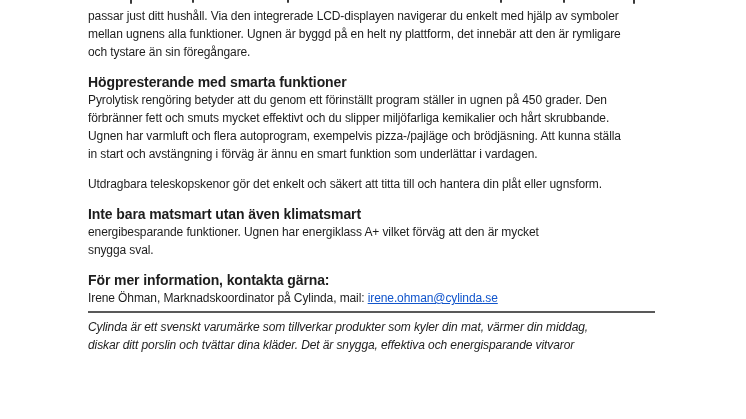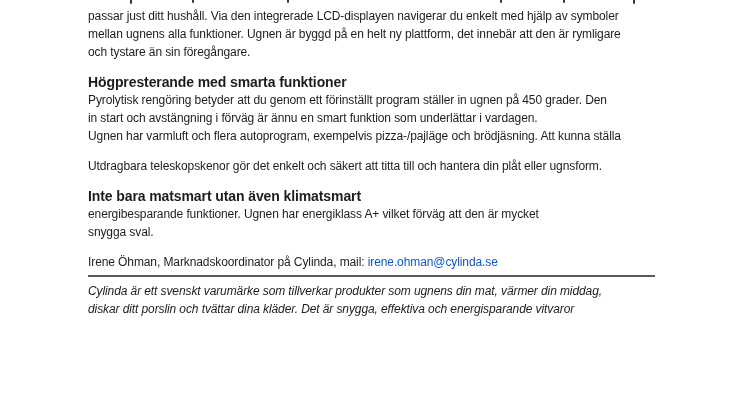--- a/index.html
+++ b/index.html
@@ -36,21 +36,21 @@
   .ln { display: block; height: 18px; white-space: nowrap; }
   .heading {
     margin: 0;
     font-size: 14px;
     font-weight: bold;
     line-height: 18px;
     height: 18px;
     white-space: nowrap;
   }
   .contact-line { margin: 0; height: 18px; white-space: nowrap; }
-  .email-link { color: #1155cc; cursor: pointer; margin-top: 20px; }
+  .email-link { color: #1155cc; text-decoration: underline; cursor: pointer; margin-top: 20px; }
   .divider {
     margin: 4px 0 5px 0;
     width: 567px;
     border-top: 2px solid #595959;
     height: 0;
   }
   .footer-para { margin: 0; font-style: italic; }
 </style>
 </head>
 <body>
@@ -71,39 +71,41 @@
     <p class="para">
       <span class="ln">passar just ditt hushåll. Via den integrerade LCD-displayen navigerar du enkelt med hjälp av symboler</span>
       <span class="ln">mellan ugnens alla funktioner. Ugnen är byggd på en helt ny plattform, det innebär att den är rymligare</span>
       <span class="ln">och tystare än sin föregångare.</span>
     </p>
 
     <h3 class="heading">Högpresterande med smarta funktioner</h3>
 
     <p class="para">
       <span class="ln">Pyrolytisk rengöring betyder att du genom ett förinställt program ställer in ugnen på 450 grader. Den</span>
+      <span class="ln">förbränner fett och smuts mycket effektivt och du slipper miljöfarliga kemikalier och hårt skrubbande.</span>
+      <span class="ln">Ugnen har varmluft och flera autoprogram, exempelvis pizza-/pajläge och brödjäsning. Att kunna ställa</span>
       <span class="ln">in start och avstängning i förväg är ännu en smart funktion som underlättar i vardagen.</span>
-      <span class="ln">Ugnen har varmluft och flera autoprogram, exempelvis pizza-/pajläge och brödjäsning. Att kunna ställa</span>
     </p>
 
     <p class="para">
       <span class="ln">Utdragbara teleskopskenor gör det enkelt och säkert att titta till och hantera din plåt eller ugnsform.</span>
     </p>
 
     <h3 class="heading">Inte bara matsmart utan även klimatsmart</h3>
 
     <p class="para">
       <span class="ln">energibesparande funktioner. Ugnen har energiklass A+ vilket förväg att den är mycket</span>
       <span class="ln">snygga sval.</span>
     </p>
 
+    <h3 class="heading">För mer information, kontakta gärna:</h3>
 
     <p class="contact-line"><span>Irene Öhman, Marknadskoordinator på Cylinda, mail: </span><a class="email-link">irene.ohman@cylinda.se</a></p>
 
     <div class="divider"></div>
 
     <p class="para footer-para">
-      <span class="ln">Cylinda är ett svenskt varumärke som tillverkar produkter som ugnens din mat, värmer din middag,</span>
+      <span class="ln">Cylinda är ett svenskt varumärke som tillverkar produkter som kyler din mat, värmer din middag,</span>
       <span class="ln">diskar ditt porslin och tvättar dina kläder. Det är snygga, effektiva och energisparande vitvaror</span>
     </p>
 
   </div>
 </div>
 
 </body></html>

